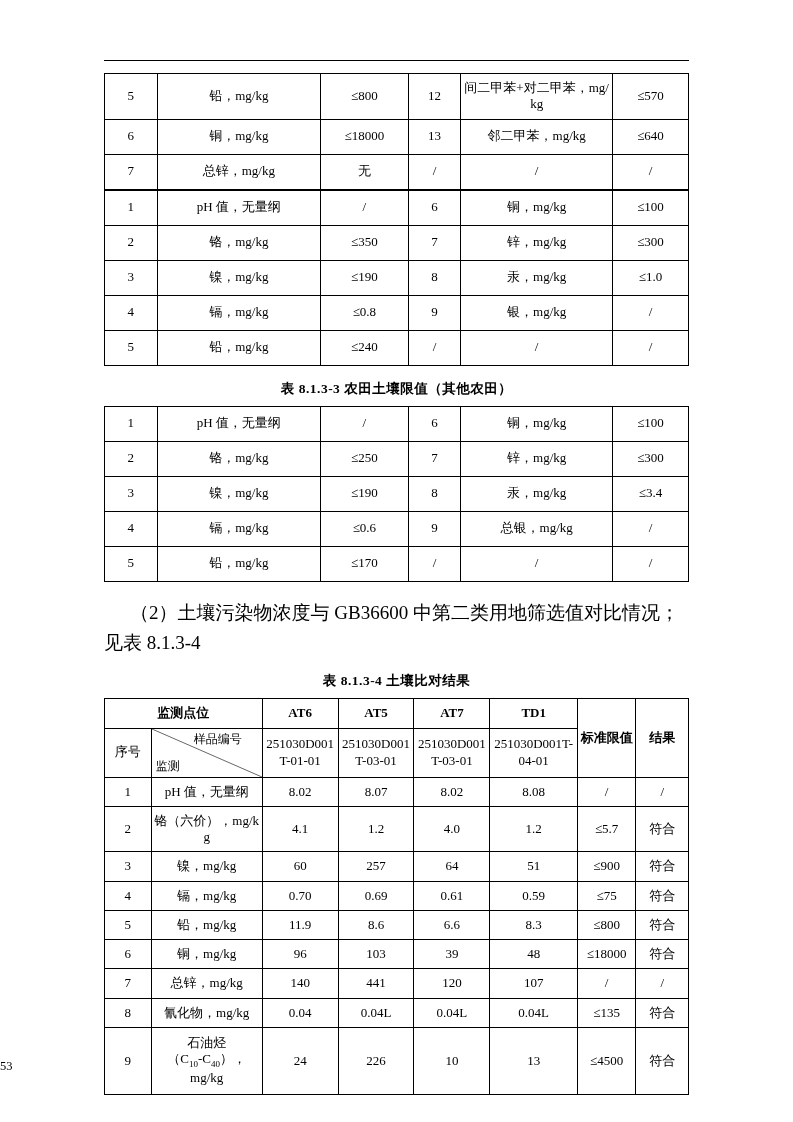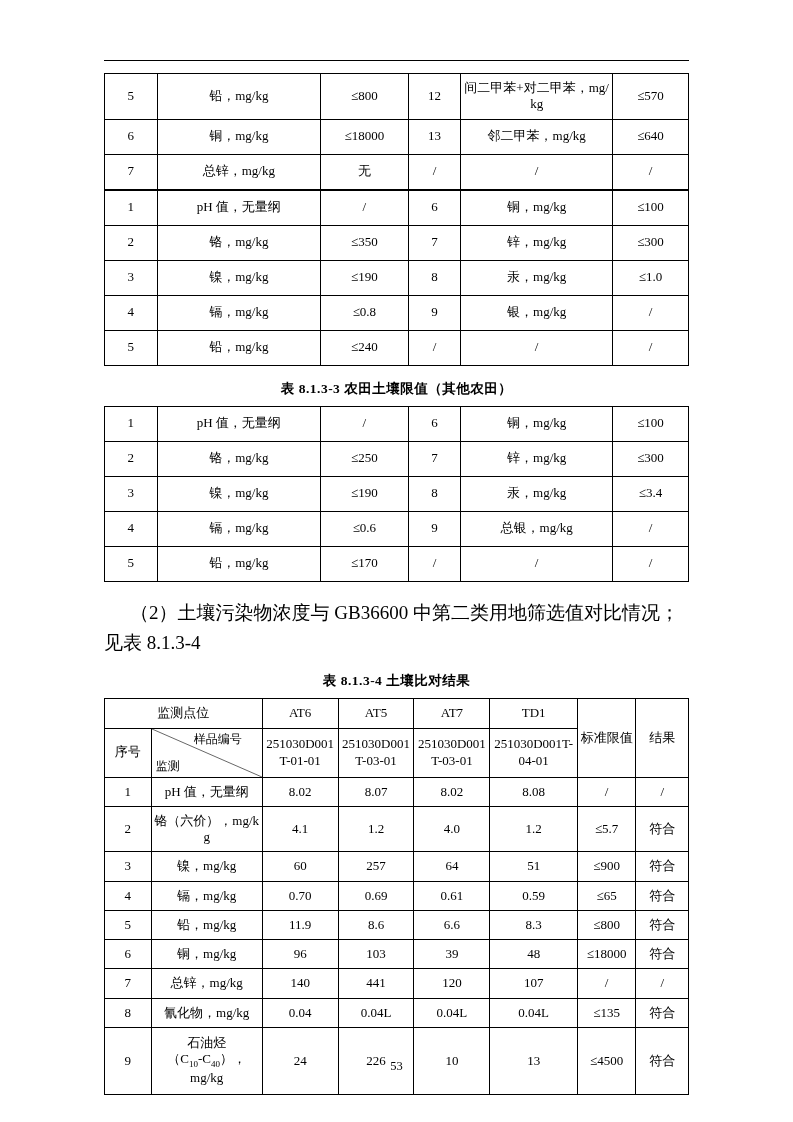--- a/index.html
+++ b/index.html
@@ -57,21 +57,20 @@
     font-size: 19px;
     margin: 16px 0 10px 0;
     text-indent: 26px;
     line-height: 1.6;
   }
   .page-num {
     position: absolute;
     left: 0;
     right: 0;
     bottom: 48px;
-    text-align: center;
     font-size: 12.5px;
   }
   
   .diag {
     position: relative;
     padding: 0 !important;
     height: 48px;
   }
   .diag .line {
     position: absolute;
@@ -84,21 +83,21 @@
     right: 20px; top: 3px;
     font-size: 12px;
   }
   .diag .bl {
     position: absolute;
     left: 4px; bottom: 3px;
     font-size: 12px;
   }
   .sub { font-size: 9px; vertical-align: sub; }
   .tbl4 td { font-size: 12.5px; padding: 7px 1px; }
-  .tbl4 .hdr { font-weight: normal; margin-left: 6px; }
+  .tbl4 .hdr { font-weight: bold; margin-left: 6px; }
   .multiline { line-height: 1.2; }
 </style>
 </head>
 <body>
 
 <div class="page">
   <div class="content">
 
     <div class="top-rule"></div>
 
@@ -317,21 +316,21 @@
           <td>≤900</td>
           <td>符合</td>
         </tr>
         <tr>
           <td>4</td>
           <td>镉，mg/kg</td>
           <td>0.70</td>
           <td>0.69</td>
           <td>0.61</td>
           <td>0.59</td>
-          <td>≤65</td>
+          <td>≤75</td>
           <td>符合</td>
         </tr>
         <tr>
           <td>5</td>
           <td>铅，mg/kg</td>
           <td>11.9</td>
           <td>8.6</td>
           <td>6.6</td>
           <td>8.3</td>
           <td>≤800</td>

